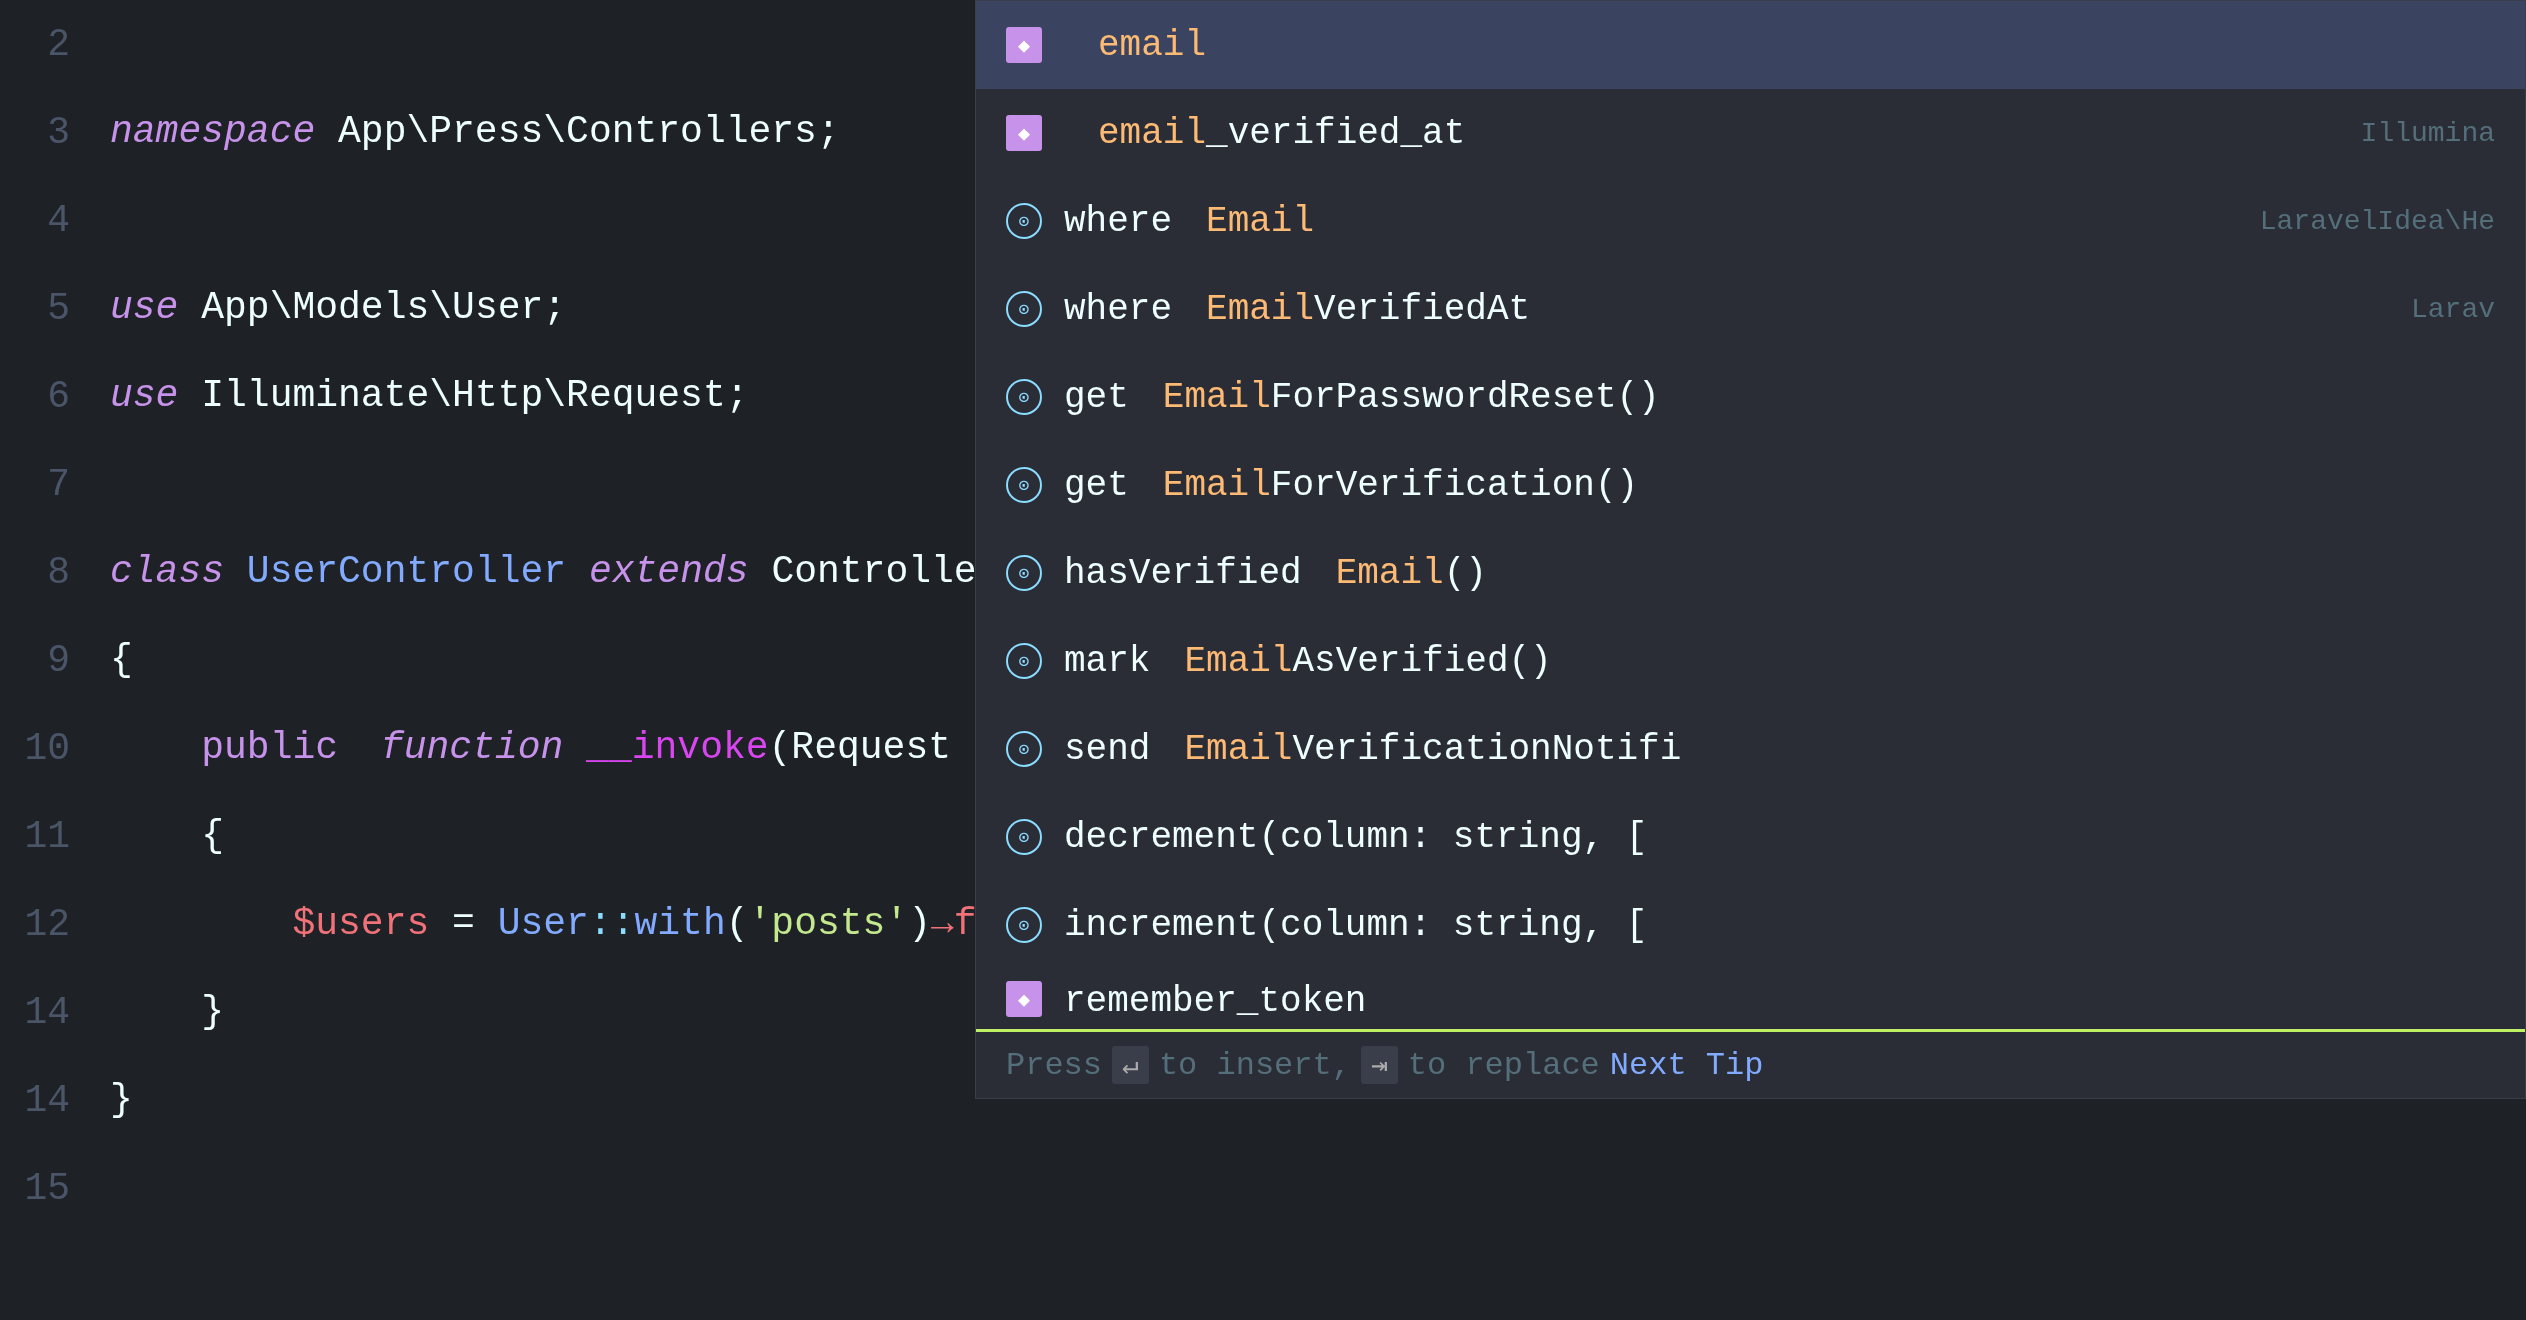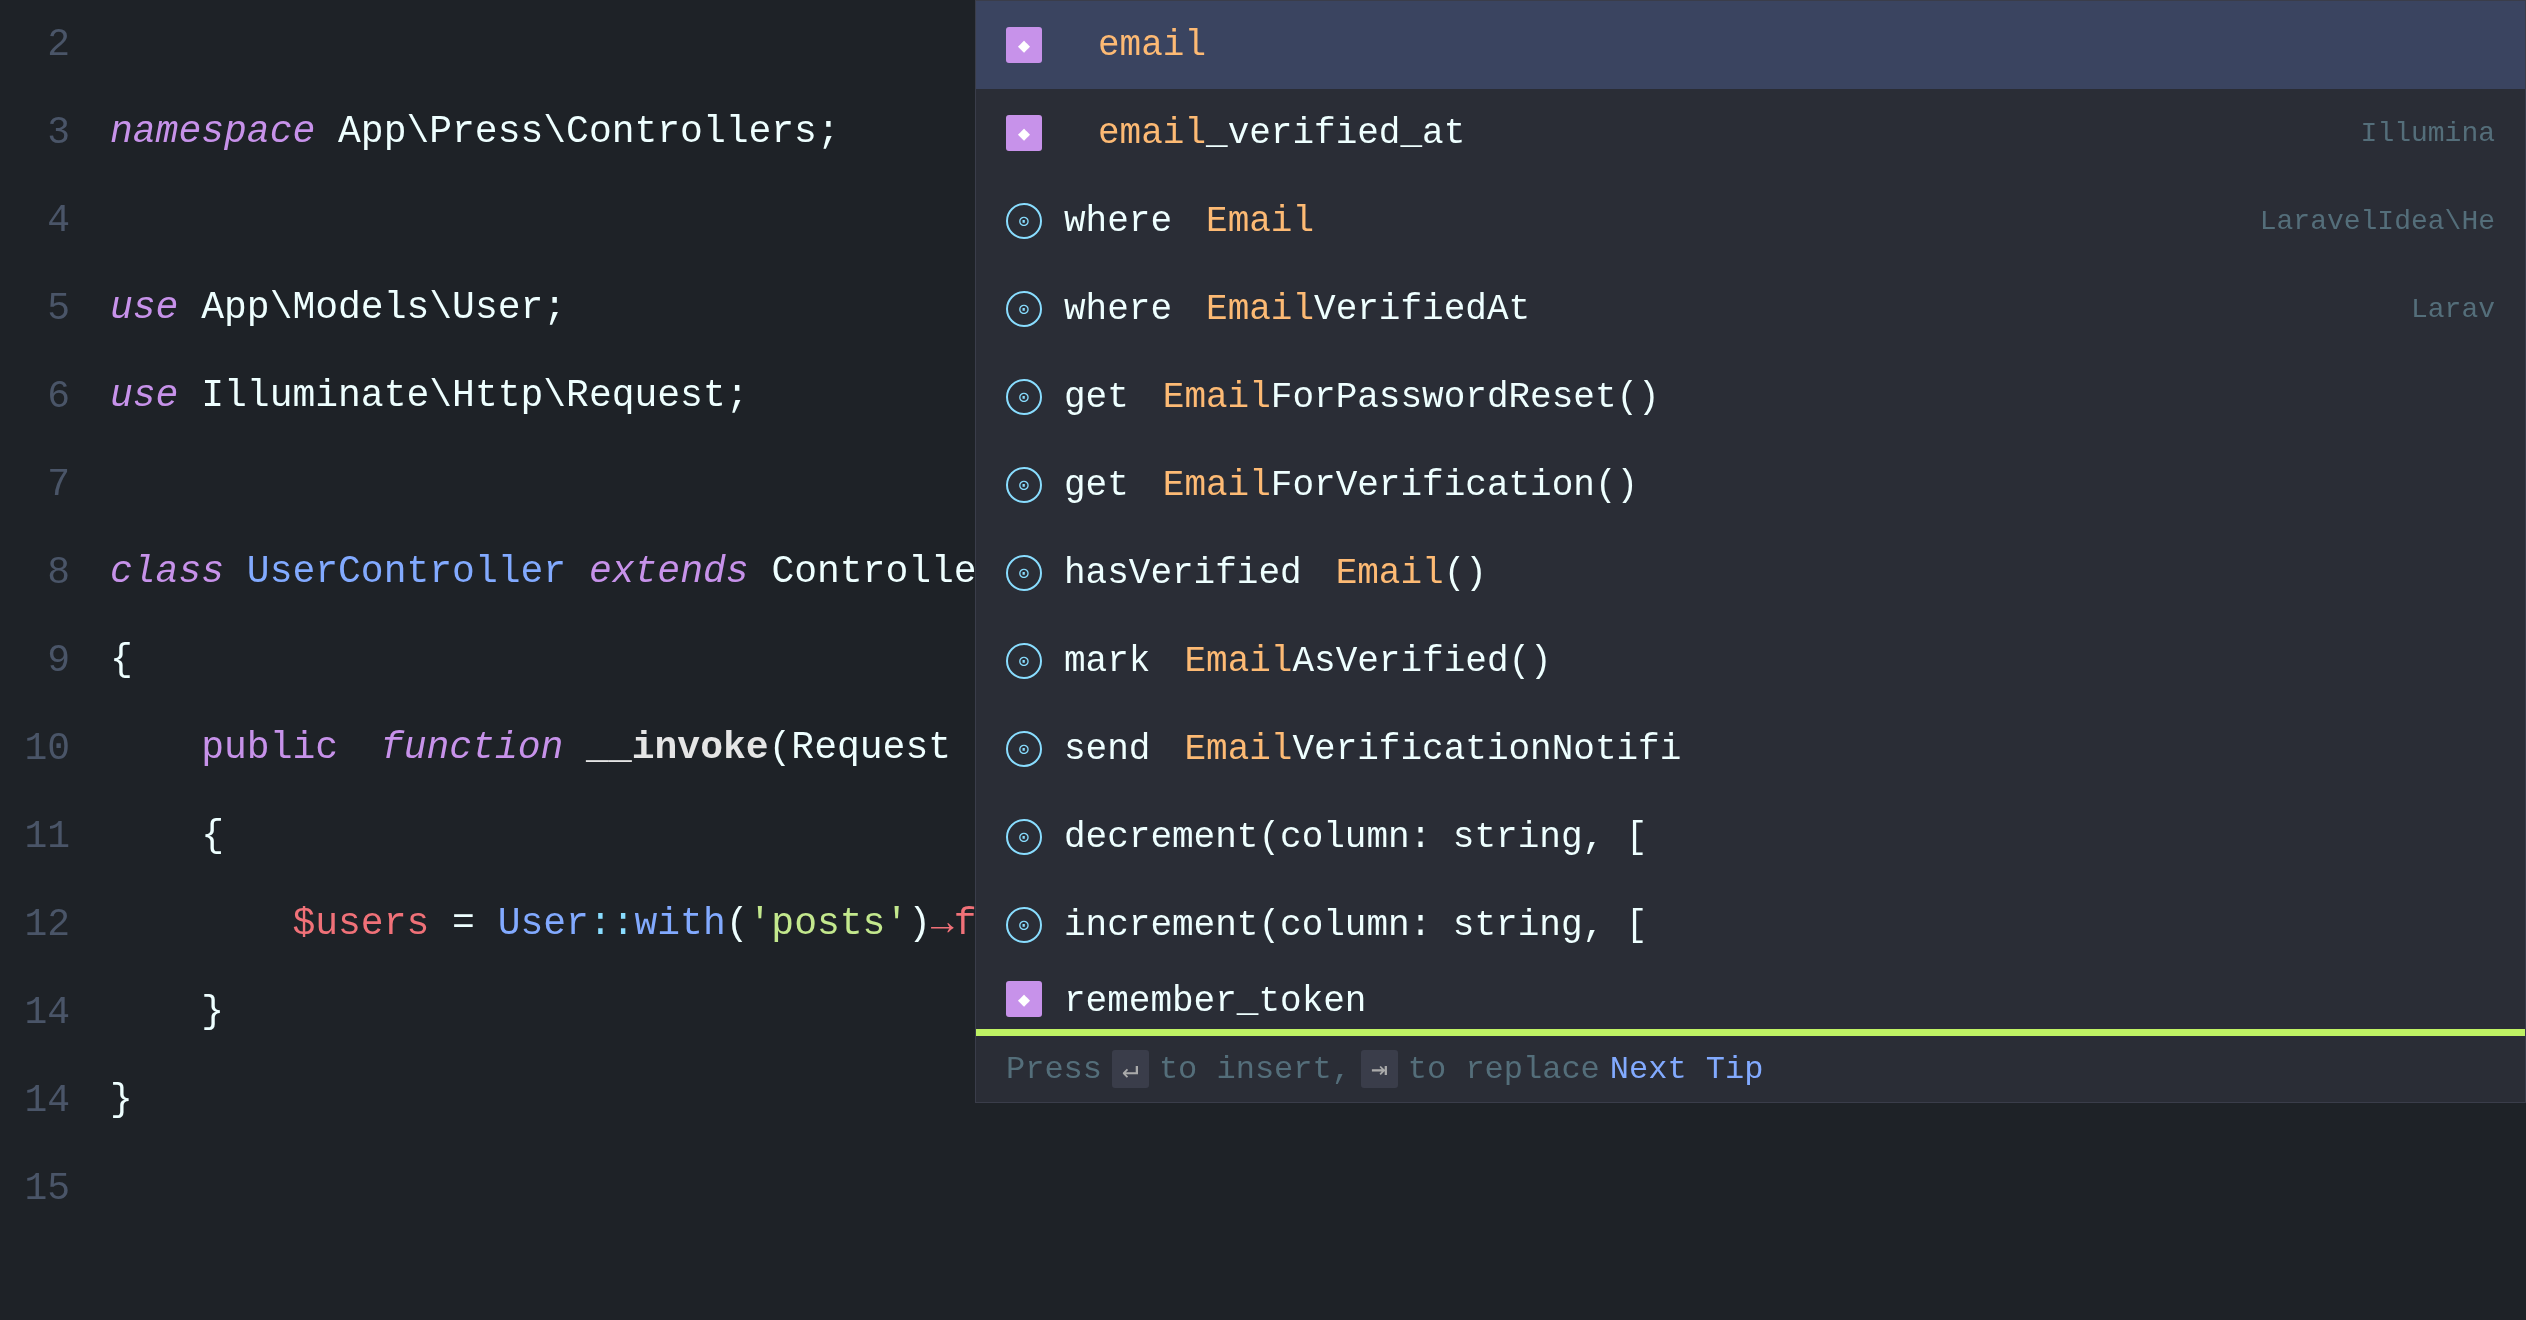--- a/index.html
+++ b/index.html
@@ -57,21 +57,21 @@
     .kw-public { color: #c792ea; text-align: center; }
     .class-name { color: #82aaff; }
     .ns-name { color: #eeffff; }
     .string { color: #c3e88d; }
     .variable { color: #f07178; }
     .method { color: #82aaff; }
     .arrow { color: #f07178; }
     .paren { color: #eeffff; }
     .brace { color: #eeffff; }
     .plain { color: #eeffff; }
-    .invoke-name { color: #e5e5e5; font-weight: bold; }
+    .invoke-name { color: #d946ef; }
     .static-call { color: #89ddff; }
     .method-pink { color: #f07178; }
     .cursor {
       display: inline-block;
       width: 3px;
       height: 42px;
       background: #80cbc4;
       vertical-align: middle;
       margin-left: 1px;
       animation: blink 1s step-end infinite;
@@ -119,21 +119,21 @@
 
     .icon-field { background: #c792ea; color: white; }
     .icon-method { background: #3a4460; color: #89ddff; border: 2px solid #89ddff; border-radius: 50%; }
 
     .ac-name { color: #eeffff; flex: 1; }
     .ac-name .highlight { color: #fdba74; margin-left: 34px; }
     .ac-source { color: #546e7a; font-size: 28px; margin-left: 20px; }
 
     .ac-footer {
       background: #2a2d36;
-      border-top: 7px solid #bef264;
+      border-top: 3px solid #bef264;
       padding: 14px 30px;
       font-size: 32px;
       color: #546e7a;
       display: flex;
       align-items: center;
       gap: 10px;
     }
 
     .ac-footer .next-tip {
       color: #82aaff;

